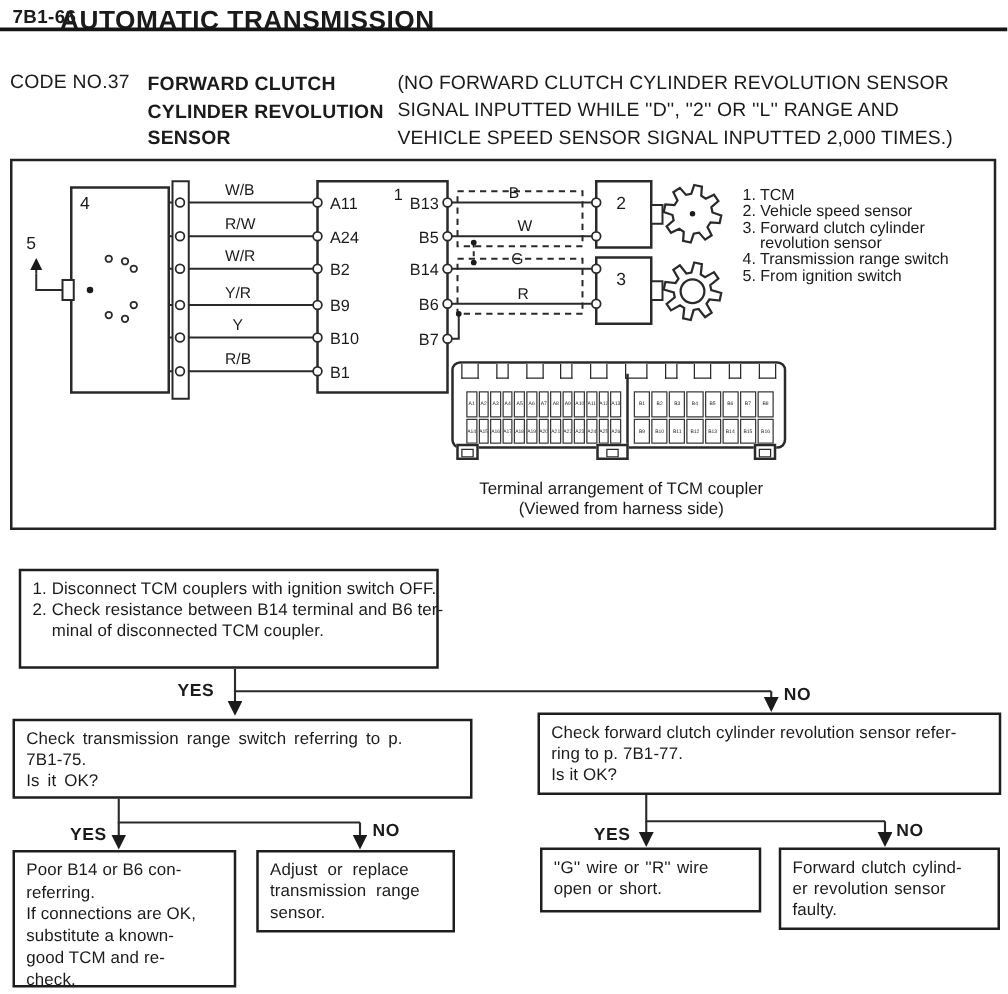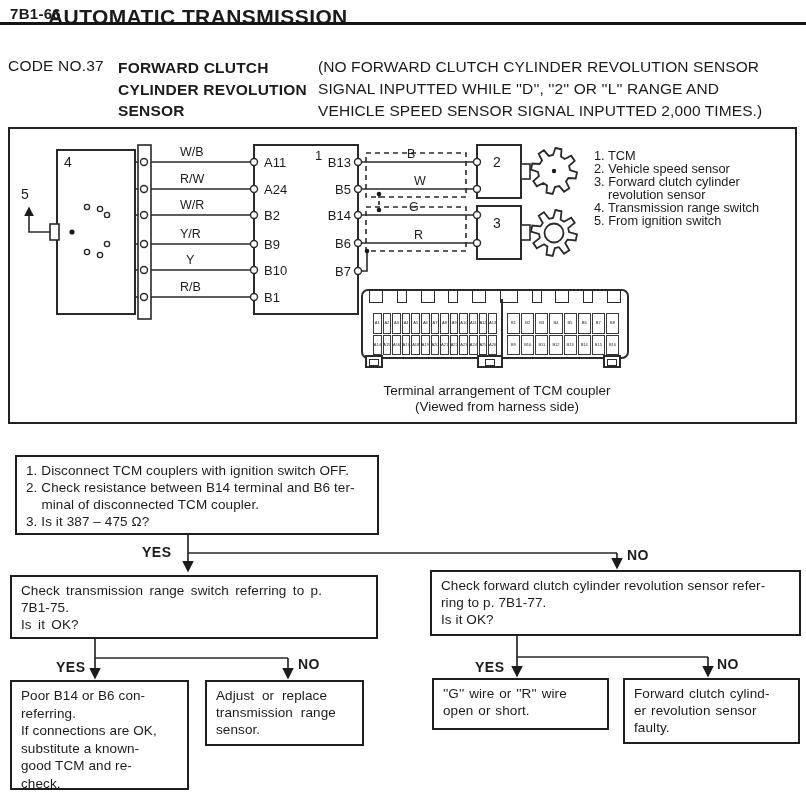--- a/index.html
+++ b/index.html
@@ -292,25 +292,24 @@
     </g>
   </svg>
 
   <div class="yn" style="left:142px;top:104px;">YES</div>
   <div class="yn" style="left:627px;top:107px;">NO</div>
   <div class="yn" style="left:56px;top:219px;">YES</div>
   <div class="yn" style="left:298px;top:216px;">NO</div>
   <div class="yn" style="left:475px;top:219px;">YES</div>
   <div class="yn" style="left:717px;top:216px;">NO</div>
 
-  <div class="fbox" style="left:15px;top:15px;width:364px;height:80px;">
+  <div class="fbox" style="left:15px;top:15px;width:336px;height:80px;">
       <span class="line">1. Disconnect TCM couplers with ignition switch OFF.</span>
       <span class="line">2. Check resistance between B14 terminal and B6 ter-</span>
       <span class="line">    minal of disconnected TCM coupler.</span>
-      <span class="line">3. Is it 387 – 475 Ω?</span>
     </div>
 
   <div class="fbox ws2" style="left:10px;top:135px;width:368px;height:64px;">
       <span class="line">Check transmission range switch referring to p.</span>
       <span class="line">7B1-75.</span>
       <span class="line">Is it OK?</span>
     </div>
 
   <div class="fbox" style="left:430px;top:130px;width:371px;height:66px;">
       <span class="line">Check forward clutch cylinder revolution sensor refer-</span>

